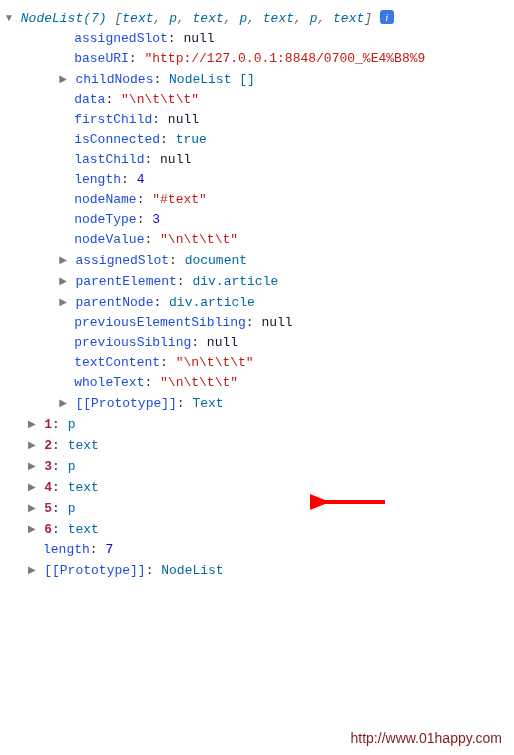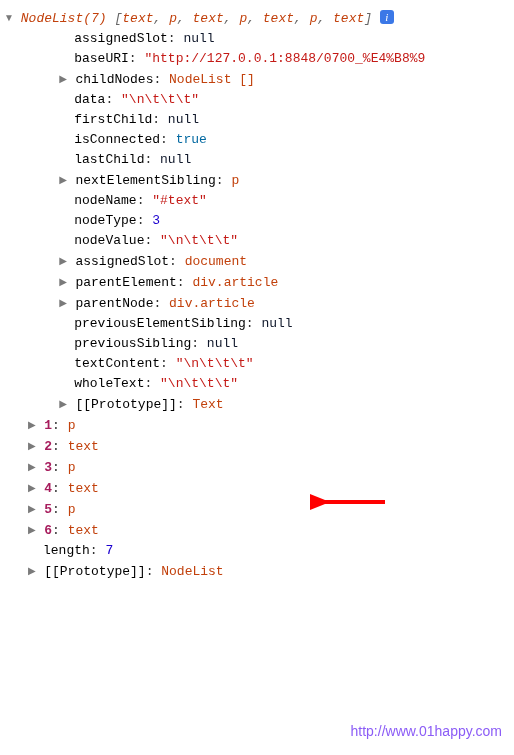--- a/index.html
+++ b/index.html
@@ -25,28 +25,28 @@
   }
   .tri {
     color: #7a7a7a;
     display: inline-block;
     width: 9px;
     text-align: center;
     font-size: 10px;
     vertical-align: 1px;
     font-family: sans-serif;
   }
-  .key { color: #000000; } 
+  .key { color: #1d4ed8; } 
   .idx { color: #a71d5d; font-weight: bold; }
   .punc { color: #333333; }
   .str { color: #c41a16; } 
   .num { color: #1c00cf; }
   .kw  { color: #0369a1; }   
   .nul { color: #0f172a; }
-  .type { color: #c2410c; }
+  .type { color: #0369a1; }
   .ital { font-style: italic; }
   .gray { color: #666666; }
   .info-badge {
     display: inline-block;
     width: 14px;
     height: 14px;
     border-radius: 3px;
     background: #3b78e7;
     color: #ffffff;
     font-family: Georgia, serif;
@@ -55,44 +55,44 @@
     line-height: 14px;
     text-align: center;
     vertical-align: 1px;
   }
   .arrow {
     position: absolute;
     pointer-events: none;
   }
   .watermark {
     position: absolute;
-    bottom: 16px;
+    bottom: 9px;
     right: 12px;
     font-family: Arial, sans-serif;
     font-size: 14px;
-    color: #8b5cf6;
+    color: #7f1d1d;
   }
 </style>
 </head>
 <body>
 
 <div class="tree">
 
   <div class="line"><span class="tri">▼</span> <span class="type ital">NodeList</span><span class="type ital">(</span><span class="type ital">7</span><span class="type ital">)</span> <span class="gray ital">[</span><span class="type ital">text</span><span class="gray ital">, </span><span class="type ital">p</span><span class="gray ital">, </span><span class="type ital">text</span><span class="gray ital">, </span><span class="type ital">p</span><span class="gray ital">, </span><span class="type ital">text</span><span class="gray ital">, </span><span class="type ital">p</span><span class="gray ital">, </span><span class="type ital">text</span><span class="gray ital">]</span> <span class="info-badge">i</span></div>
 
 
   <div id="rows">
       <div class="line">         <span class="key">assignedSlot</span><span class="punc">: </span><span class="nul">null</span></div>
       <div class="line">         <span class="key">baseURI</span><span class="punc">: </span><span class="str">"http://127.0.0.1:8848/0700_%E4%B8%9</span></div>
       <div class="line">       <span class="tri">▶</span> <span class="key">childNodes</span><span class="punc">: </span><span class="type">NodeList []</span></div>
       <div class="line">         <span class="key">data</span><span class="punc">: </span><span class="str">"\n\t\t\t"</span></div>
       <div class="line">         <span class="key">firstChild</span><span class="punc">: </span><span class="nul">null</span></div>
       <div class="line">         <span class="key">isConnected</span><span class="punc">: </span><span class="kw">true</span></div>
       <div class="line">         <span class="key">lastChild</span><span class="punc">: </span><span class="nul">null</span></div>
-      <div class="line">       <span class="tri">▶</span> <span class="key">nextElementSibling</span><span class="punc">: </span><span class="type">p</span></div>
+      <div class="line">         <span class="key">length</span><span class="punc">: </span><span class="num">4</span></div>
       <div class="line">         <span class="key">nodeName</span><span class="punc">: </span><span class="str">"#text"</span></div>
       <div class="line">         <span class="key">nodeType</span><span class="punc">: </span><span class="num">3</span></div>
       <div class="line">         <span class="key">nodeValue</span><span class="punc">: </span><span class="str">"\n\t\t\t"</span></div>
       <div class="line">       <span class="tri">▶</span> <span class="key">assignedSlot</span><span class="punc">: </span><span class="type">document</span></div>
       <div class="line">       <span class="tri">▶</span> <span class="key">parentElement</span><span class="punc">: </span><span class="type">div.article</span></div>
       <div class="line">       <span class="tri">▶</span> <span class="key">parentNode</span><span class="punc">: </span><span class="type">div.article</span></div>
       <div class="line">         <span class="key">previousElementSibling</span><span class="punc">: </span><span class="nul">null</span></div>
       <div class="line">         <span class="key">previousSibling</span><span class="punc">: </span><span class="nul">null</span></div>
       <div class="line">         <span class="key">textContent</span><span class="punc">: </span><span class="str">"\n\t\t\t"</span></div>
       <div class="line">         <span class="key">wholeText</span><span class="punc">: </span><span class="str">"\n\t\t\t"</span></div>

